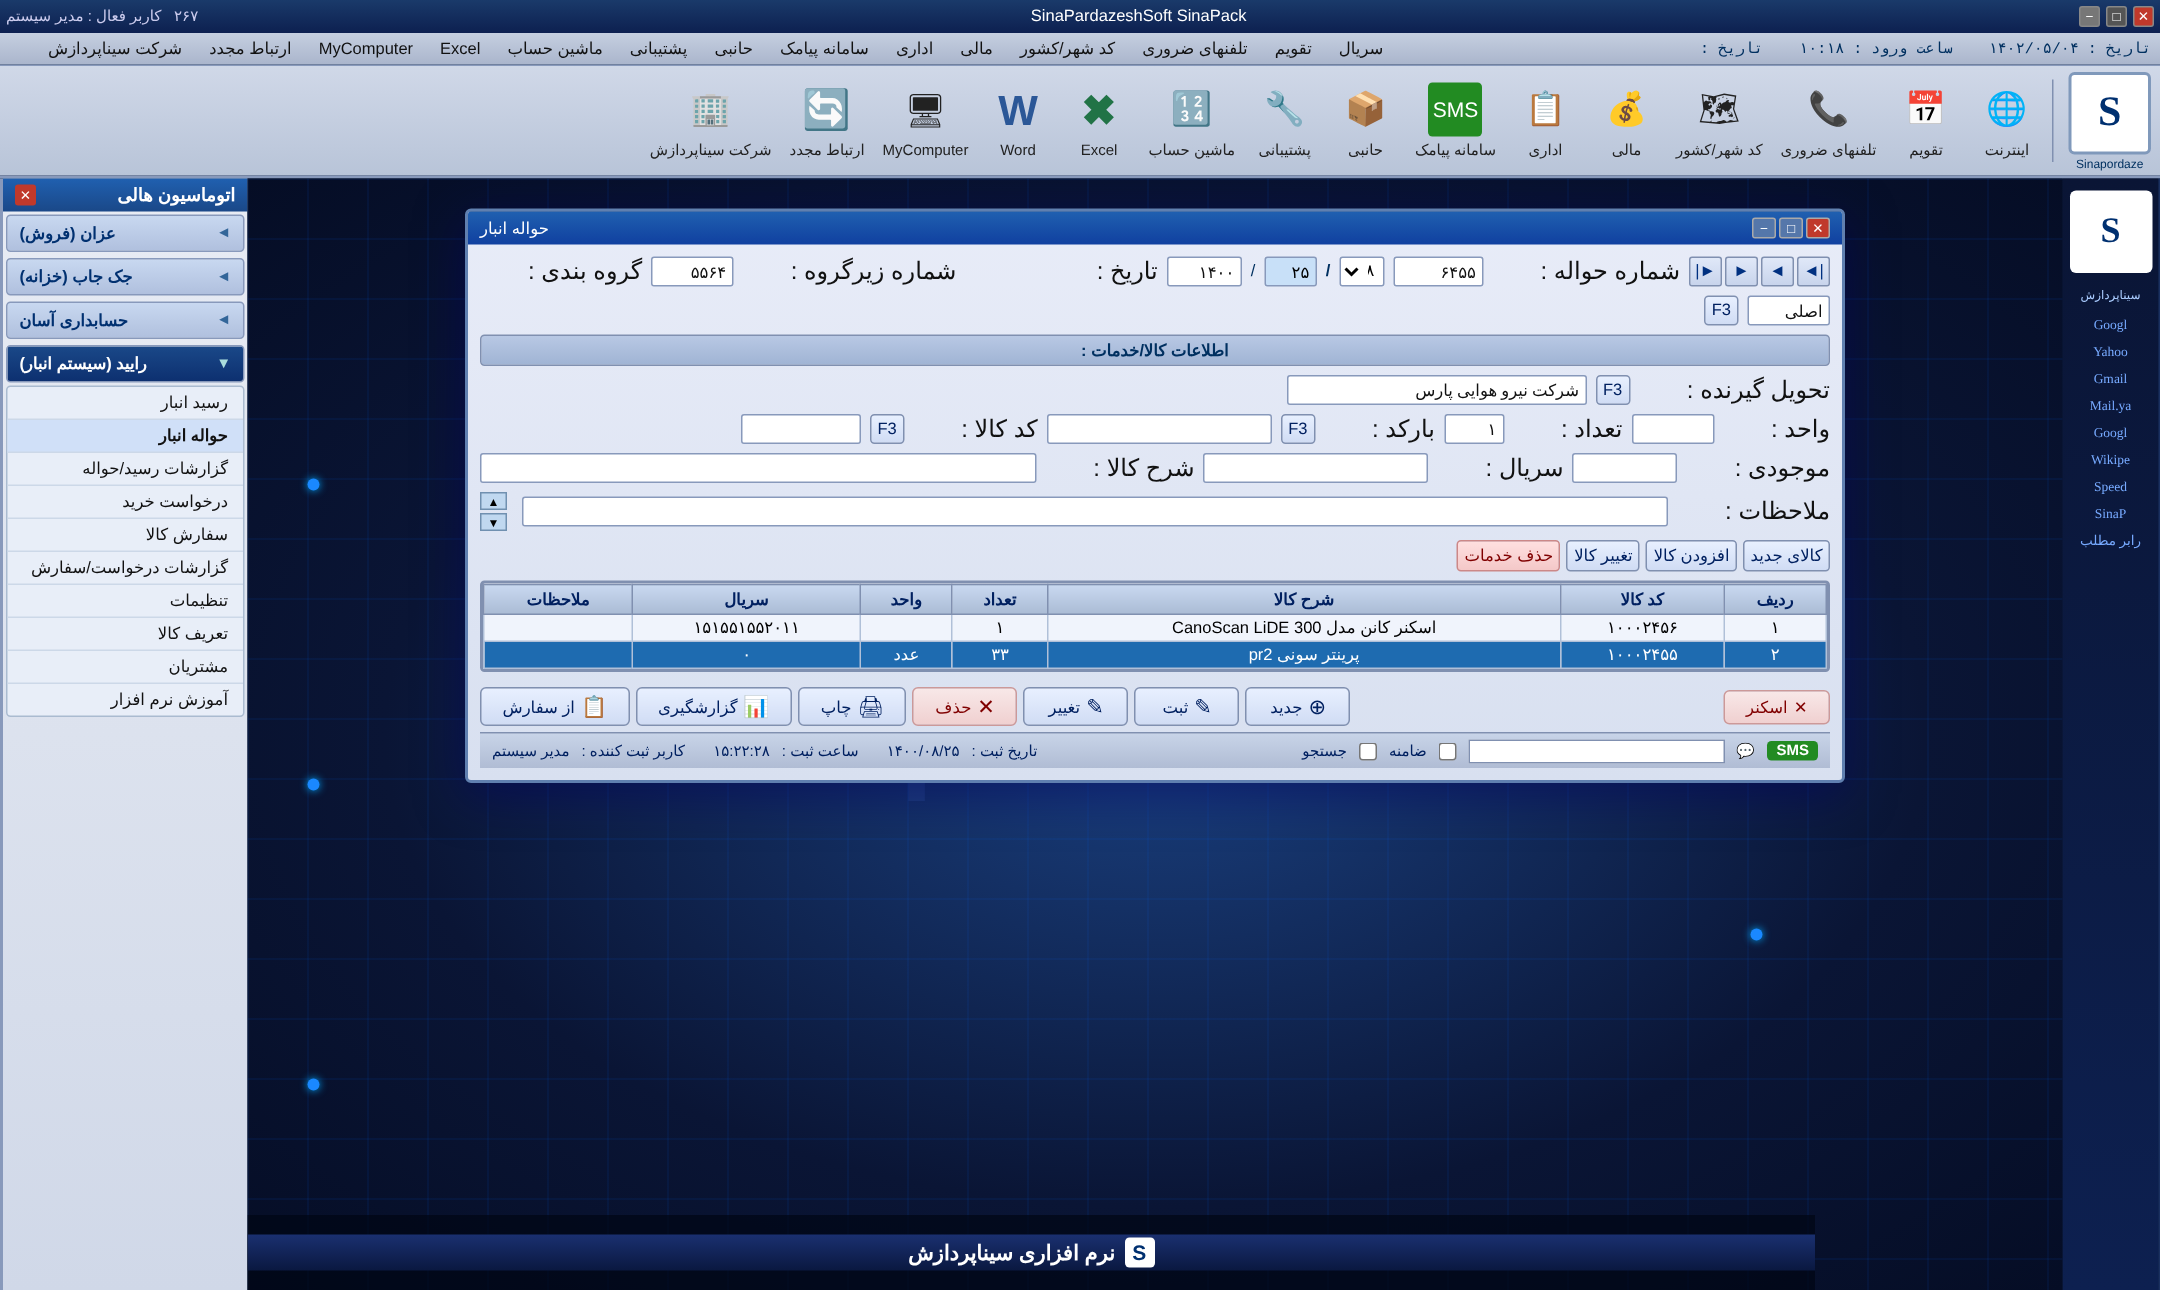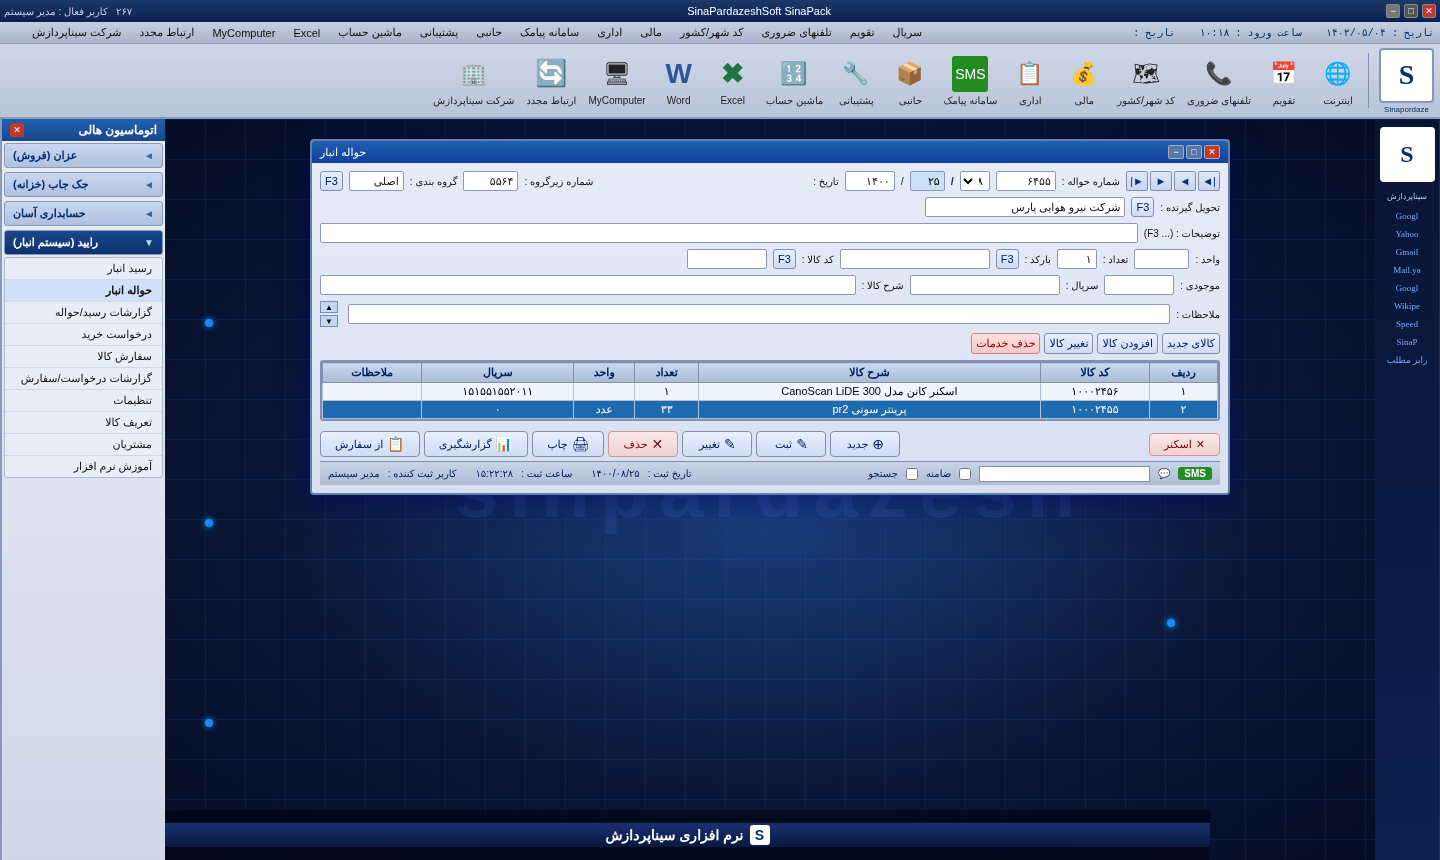--- a/index.html
+++ b/index.html
@@ -260,23 +260,24 @@
 
     
     .form-row {
       display: flex;
       align-items: center;
       gap: 6px;
       margin-bottom: 6px;
       flex-wrap: wrap;
     }
     .form-label {
-      font-size: 10px;
+      font-size: 16px;
       color: #111;
       white-space: nowrap;
+      margin-left: 32px;
     }
     .form-input {
       background: #fff;
       border: 1px solid #8899bb;
       border-radius: 2px;
       height: 20px;
       padding: 0 4px;
       font-size: 11px;
       font-family: Tahoma;
       color: #111;
@@ -652,29 +653,28 @@
             <span class="form-label">تاریخ :</span>
 
             <span style="margin-right:auto;"></span>
             <span class="form-label">شماره زیرگروه :</span>
             <input class="form-input" value="۵۵۶۴" style="width: 55px;">
             <span class="form-label">گروه بندی :</span>
             <input class="form-input" value="اصلی" style="width: 55px;">
             <button class="action-btn">F3</button>
           </div>
 
+          <div style="text-align:center; margin-bottom:6px;">
+            <div class="section-header">اطلاعات کالا/خدمات :</div>
+          </div>
 
           <div class="form-row">
             <span class="form-label">تحویل گیرنده :</span>
             <button class="action-btn">F3</button>
             <input class="form-input" value="شرکت نیرو هوایی پارس" style="width: 200px;">
-          </div>
-          <div class="form-row">
-            <span class="form-label">توضیحات : (... F3)</span>
-            <input class="form-input" style="flex: 1 1 0%;">
           </div>
 
           <div class="form-row">
             <span class="form-label">واحد :</span>
             <input class="form-input" style="width: 55px;">
             <span class="form-label">تعداد :</span>
             <input class="form-input" value="۱" style="width: 40px;">
             <span class="form-label">بارکد :</span>
             <button class="action-btn">F3</button>
             <input class="form-input" style="width: 150px;">

